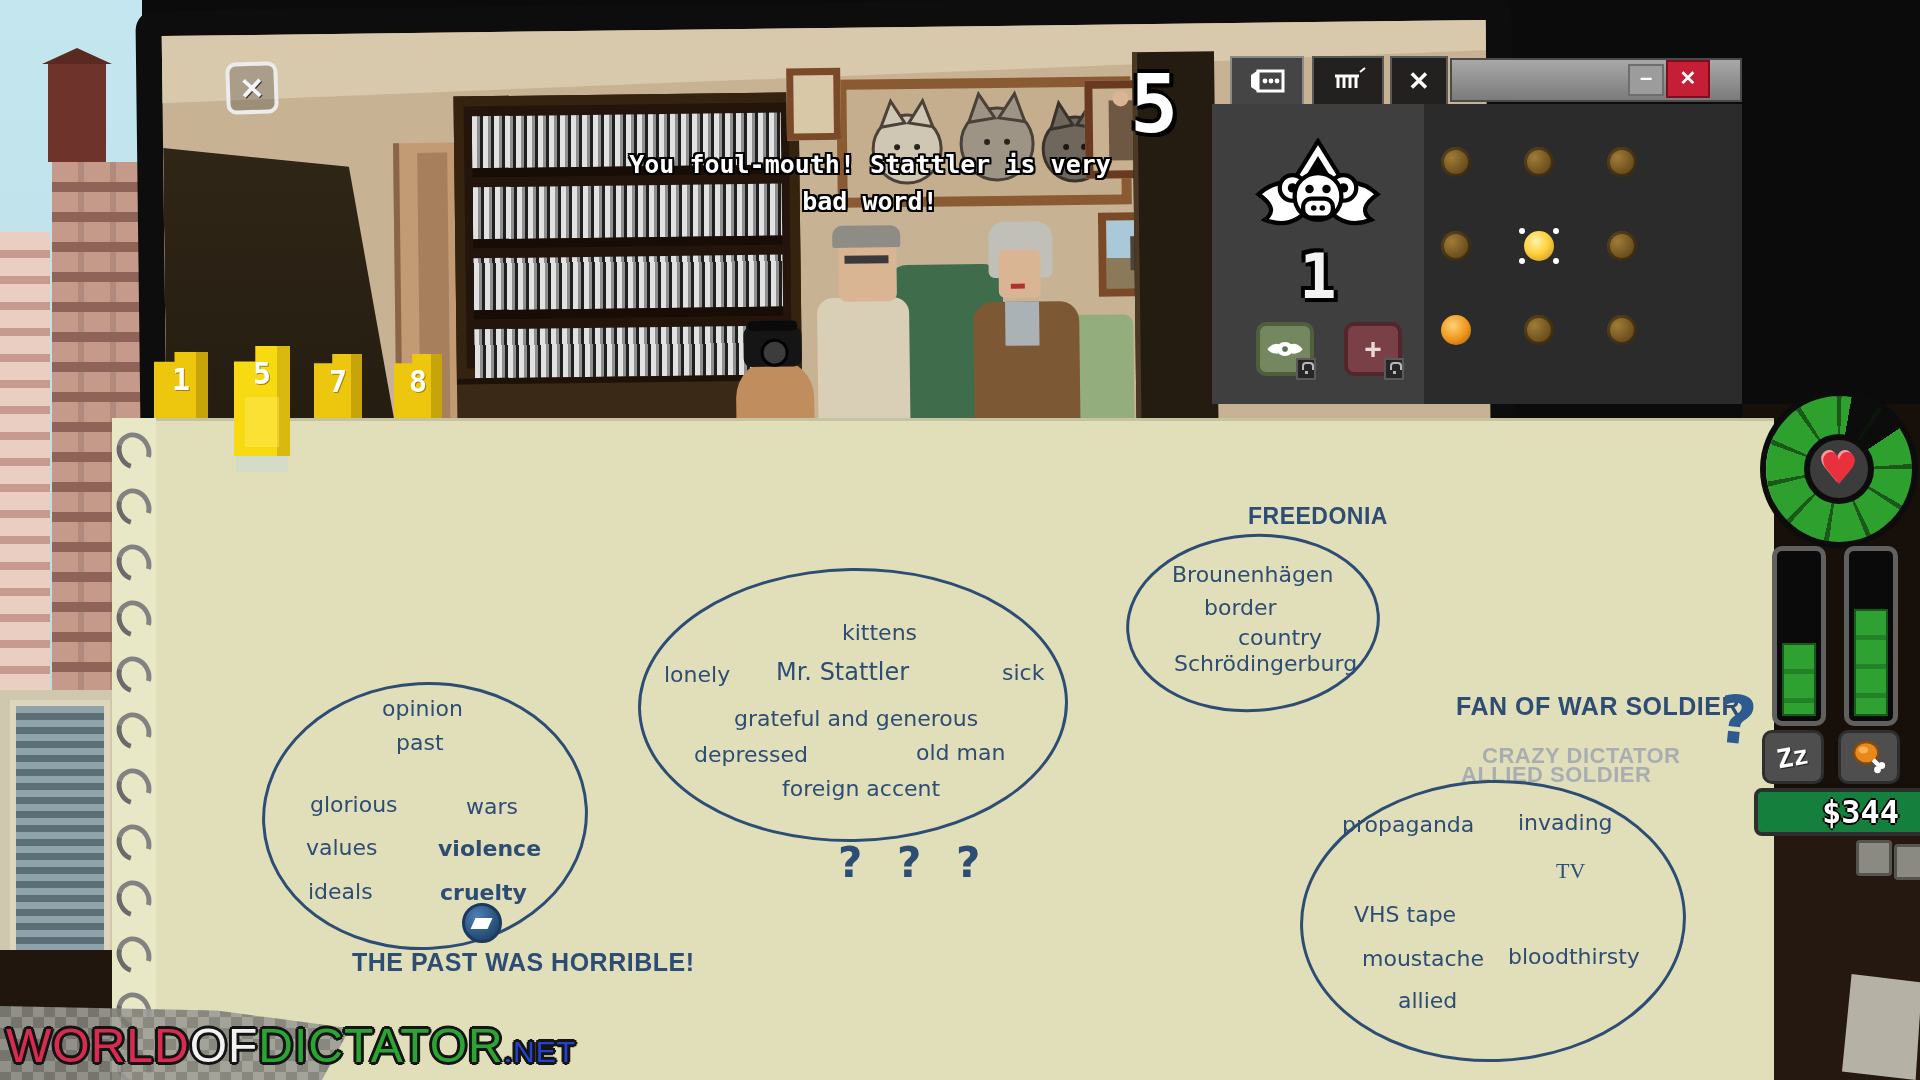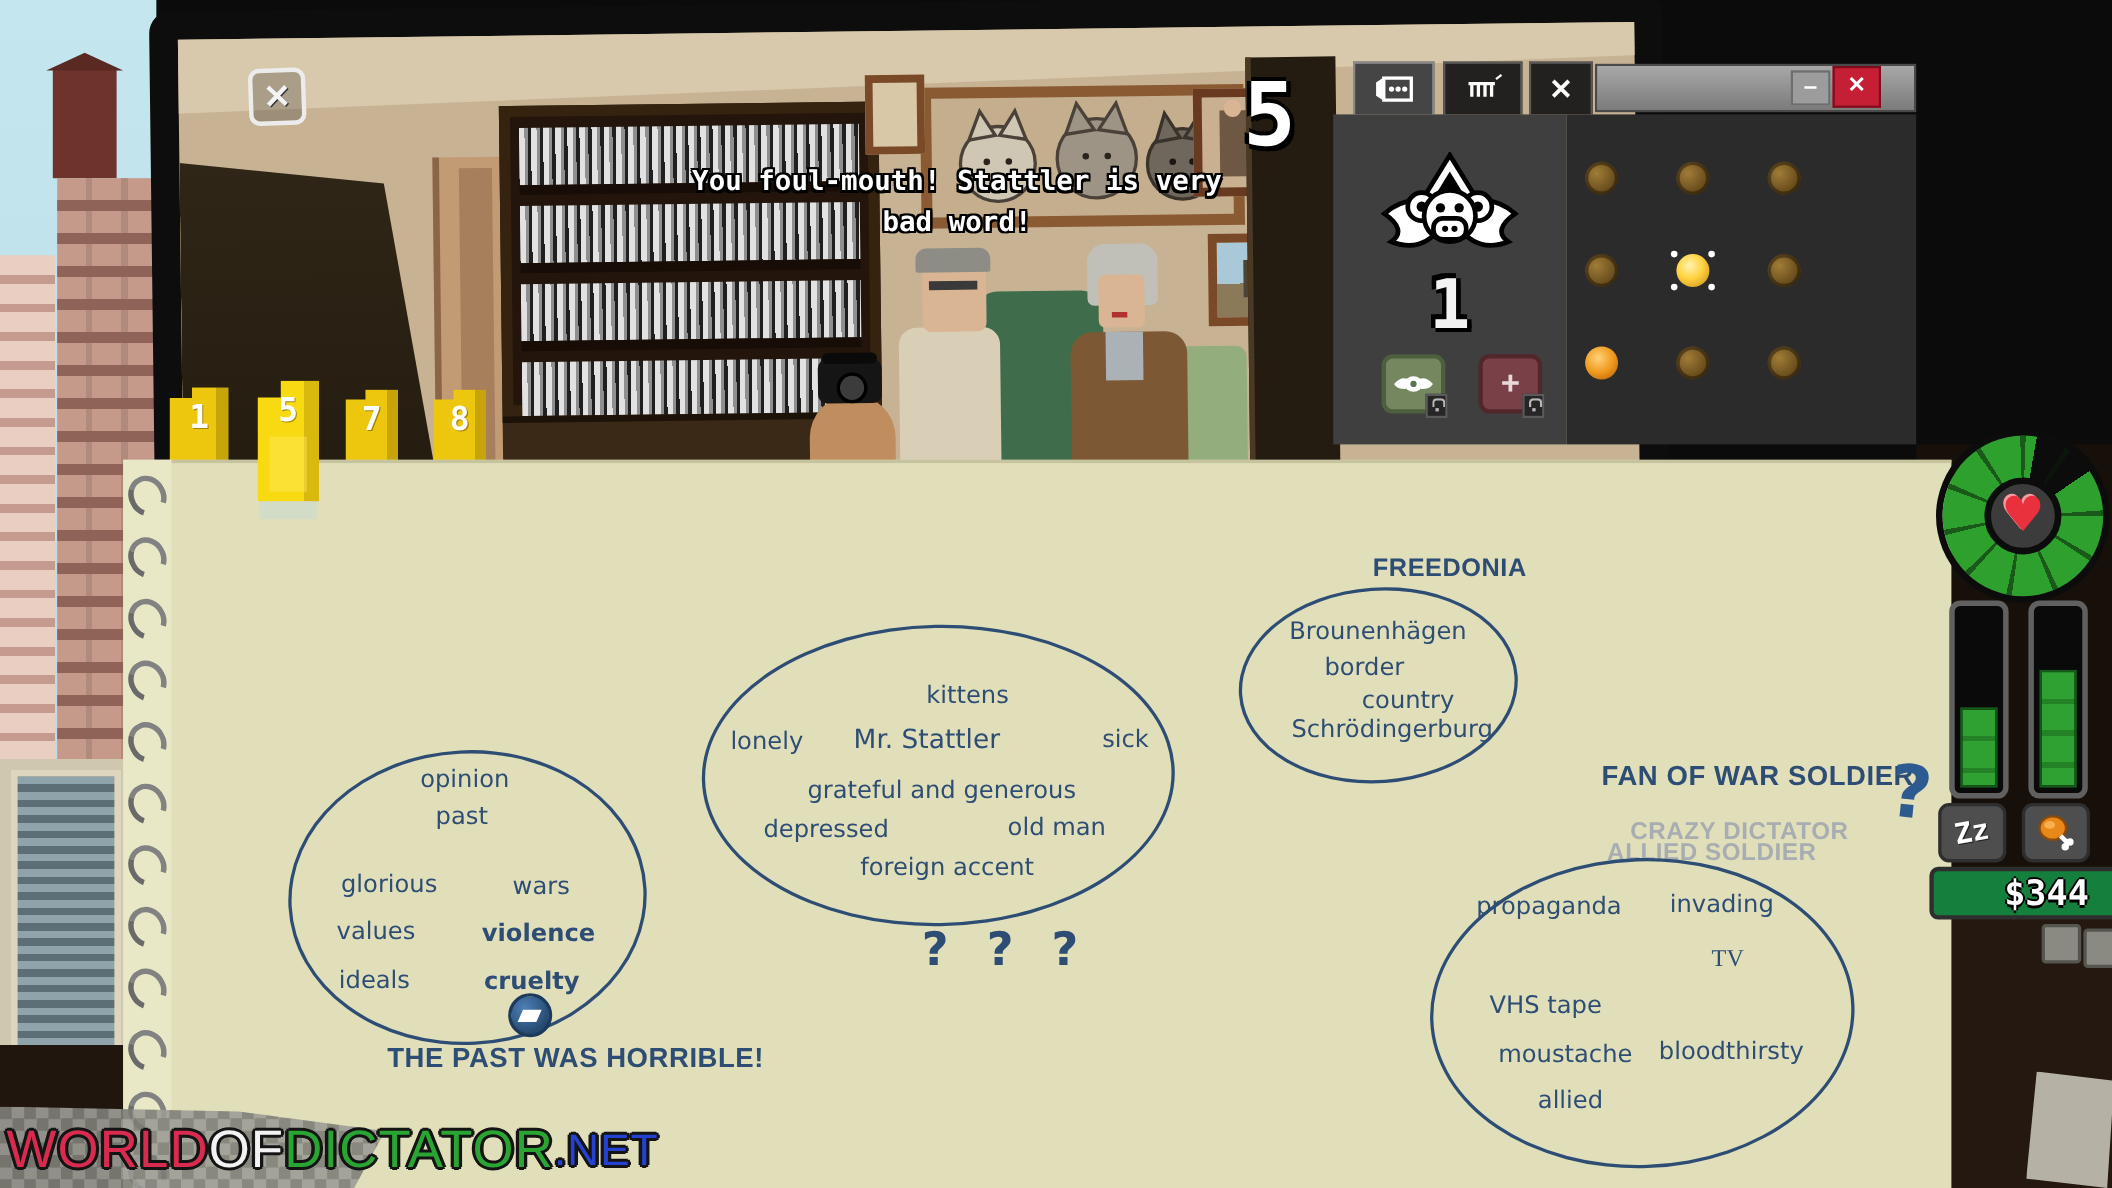--- a/index.html
+++ b/index.html
@@ -151,21 +151,21 @@
      text-shadow:2px 0 0 #000,-2px 0 0 #000,0 2px 0 #000,0 -2px 0 #000;}
 
   
   .wm-blob{left:0;top:1006px;width:350px;height:74px;z-index:6;opacity:.9;
      background:repeating-conic-gradient(#9c9c96 0% 25%,#7e7e78 0% 50%) 0 0/22px 22px;
      clip-path:polygon(0 0,62% 6%,100% 30%,92% 100%,0 100%);}
   .watermark{left:6px;top:1018px;z-index:7;display:flex;align-items:flex-end;font-weight:400;font-size:48px;letter-spacing:1px;
      font-family:"Liberation Sans",sans-serif;
      text-shadow:3px 0 0 #141414,-3px 0 0 #141414,0 3px 0 #141414,0 -3px 0 #141414,2px 2px 0 #141414,-2px -2px 0 #141414,2px -2px 0 #141414,-2px 2px 0 #141414;}
   .wm-red{color:#d92a50;} .wm-white{color:#f2f2f2;} .wm-green{color:#2aa432;}
-  .wm-blue{color:#2441d0;font-size:40px;padding-bottom:4px;}
+  .wm-blue{color:#2441d0;font-size:30px;padding-bottom:4px;}
 </style>
 </head>
 <body>
 
 <div id="stage">
 
   <div class="abs top-band"></div>
   <div class="abs city">
     <div class="abs sky"></div>
     <div class="abs watertower"></div>

